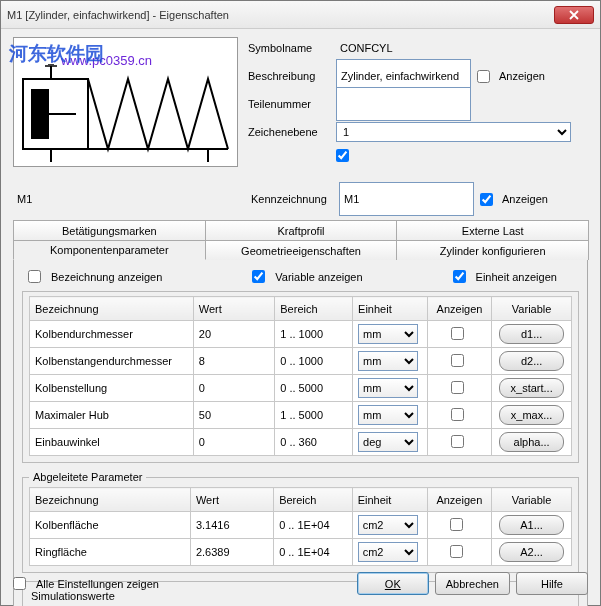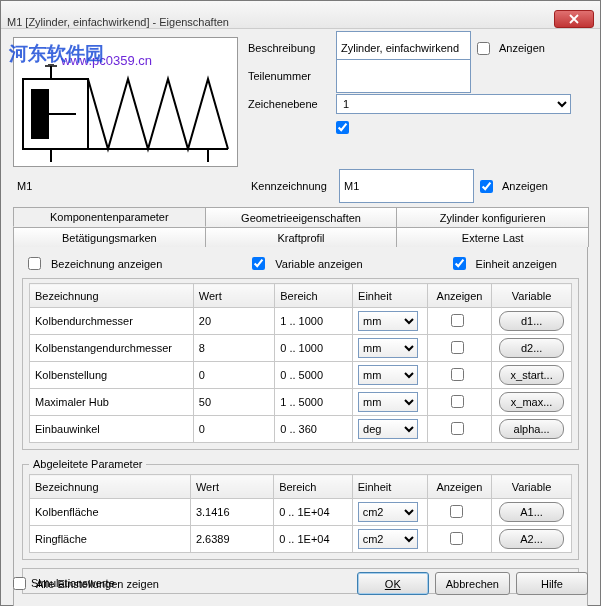--- a/index.html
+++ b/index.html
@@ -1,34 +1,34 @@
 <!DOCTYPE html>
 <html><head>
 <meta charset="utf-8">
 <style>
 * { box-sizing: border-box; margin: 0; padding: 0; font-family: Tahoma, Arial, sans-serif; font-size: 11px; }
 body { background: #f0f0f0; width: 601px; height: 606px; }
 .window { width: 601px; height: 606px; background: #f0f0f0; border: 1px solid #7a7a7a; position: relative; }
-.titlebar { height: 28px; background: linear-gradient(#f8f8f8,#e8e8e8); border-bottom: 1px solid #ccc; display: flex; align-items: flex-end; padding: 0 6px; }
+.titlebar { height: 28px; background: linear-gradient(#f8f8f8,#e8e8e8); border-bottom: 1px solid #ccc; display: flex; align-items: center; padding: 0 6px; }
 .titlebar-text { color: #333; flex: 1; }
 .close-btn { width: 40px; height: 18px; background: linear-gradient(#e07070,#c13535); border: 1px solid #a02020; border-radius: 3px; color: #fff; display: flex; align-items: center; justify-content: center; cursor: pointer; font-size: 10px; }
 .content { padding: 8px 12px; position: relative; }
 .watermark { position: absolute; top: 12px; left: 8px; font-size: 19px; color: #1d4ed8; font-weight: bold; opacity: .85; z-index: 5; pointer-events: none; }
 .watermark2 { position: absolute; top: 24px; left: 60px; font-size: 13px; color: #6d28d9; z-index: 4; pointer-events: none; }
 .top-row { display: flex; gap: 10px; }
 .symbol-box { width: 225px; height: 130px; border: 1px solid #999; background: #fff; display: flex; align-items: flex-end; justify-content: center; padding-bottom: 2px; position: relative; }
 .symbol-svg { width: 210px; height: 100px; }
 .props { flex: 1; }
 .prop-row { display: flex; align-items: center; margin-bottom: 6px; height: 22px; }
 .prop-label { width: 88px; color: #000; }
 .prop-input { width: 135px; height: 34px; border: 1px solid #7a9ac0; padding: 2px 4px; background: #fff; }
 .prop-select { width: 235px; height: 20px; border: 1px solid #7a9ac0; background: #fff; padding: 1px 2px; }
 .chk-row { display: flex; align-items: center; margin-top: 4px; margin-left: 88px; }
 .chk { width: 13px; height: 13px; margin-right: 5px; }
-.m1-row { display: flex; align-items: center; margin-top: 8px; height: 22px; }
+.m1-row { display: flex; align-items: center; margin-top: 21px; height: 22px; }
 .m1-label { width: 238px; padding-left: 4px; }
 .tabs-outer { margin-top: 10px; }
 .tab-row { display: flex; }
 .tab { flex: 1; height: 20px; border: 1px solid #aaa; background: linear-gradient(#fff,#eee); display: flex; align-items: center; justify-content: center; cursor: pointer; margin-right: -1px; border-bottom: none; position: relative; }
 .tab.active { background: #f0f0f0; border-bottom: 1px solid #f0f0f0; z-index: 2; }
 .tab-body { border: 1px solid #aaa; padding: 10px 8px 8px 8px; background: #f0f0f0; margin-top: -1px; }
 .opts-row { display: flex; gap: 30px; margin-bottom: 8px; padding-left: 6px; }
 .opt { display: flex; align-items: center; gap: 5px; }
 fieldset { border: 1px solid #bbb; margin-bottom: 8px; padding: 4px 6px 6px 6px; }
 .grid { display: table; width: 100%; border-collapse: collapse; }
@@ -77,20 +77,24 @@
           <path d="M67 85 L207 85" stroke="#000" stroke-width="2"></path>
           <path d="M187 85 L187 98" stroke="#000" stroke-width="2"></path>
           <path d="M30 85 L30 98" stroke="#000" stroke-width="2"></path>
           <path d="M30 15 L30 2" stroke="#000" stroke-width="2"></path>
           <path d="M24 2 L36 2 M27 0 L33 0" stroke="#000" stroke-width="1.5"></path>
         </svg>
       </div>
 
       <div class="props">
         <div class="prop-row">
+          <span class="prop-label">Symbolname</span>
+          <span style="padding-left:4px;">CONFCYL</span>
+        </div>
+        <div class="prop-row">
           <span class="prop-label">Beschreibung</span>
           <input class="prop-input" value="Zylinder, einfachwirkend" style="">
           <div class="anzeigen-chk">
             <input type="checkbox" class="chk" style="">
             <span>Anzeigen</span>
           </div>
         </div>
         <div class="prop-row">
           <span class="prop-label">Teilenummer</span>
           <input class="prop-input" value="" style="">
@@ -112,28 +116,28 @@
       <span class="prop-label" style="width:88px;">Kennzeichnung</span>
       <input class="prop-input" value="M1" style="">
       <div class="anzeigen-chk">
         <input type="checkbox" class="chk" checked="" style="">
         <span>Anzeigen</span>
       </div>
     </div>
 
     <div class="tabs-outer">
       <div class="tab-row">
+        <div class="tab">Betätigungsmarken</div>
+        <div class="tab">Kraftprofil</div>
+        <div class="tab">Externe Last</div>
+      </div>
+      <div class="tab-row">
         <div class="tab active">Komponentenparameter</div>
         <div class="tab">Geometrieeigenschaften</div>
         <div class="tab">Zylinder konfigurieren</div>
-      </div>
-      <div class="tab-row">
-        <div class="tab">Betätigungsmarken</div>
-        <div class="tab">Kraftprofil</div>
-        <div class="tab">Externe Last</div>
       </div>
 
       <div class="tab-body">
         <div class="opts-row">
           <div class="opt">
             <input type="checkbox" class="chk" style="">
             <span>Bezeichnung anzeigen</span>
           </div>
           <div class="opt" style="margin-left:60px;">
             <input type="checkbox" class="chk" checked="" style="">

